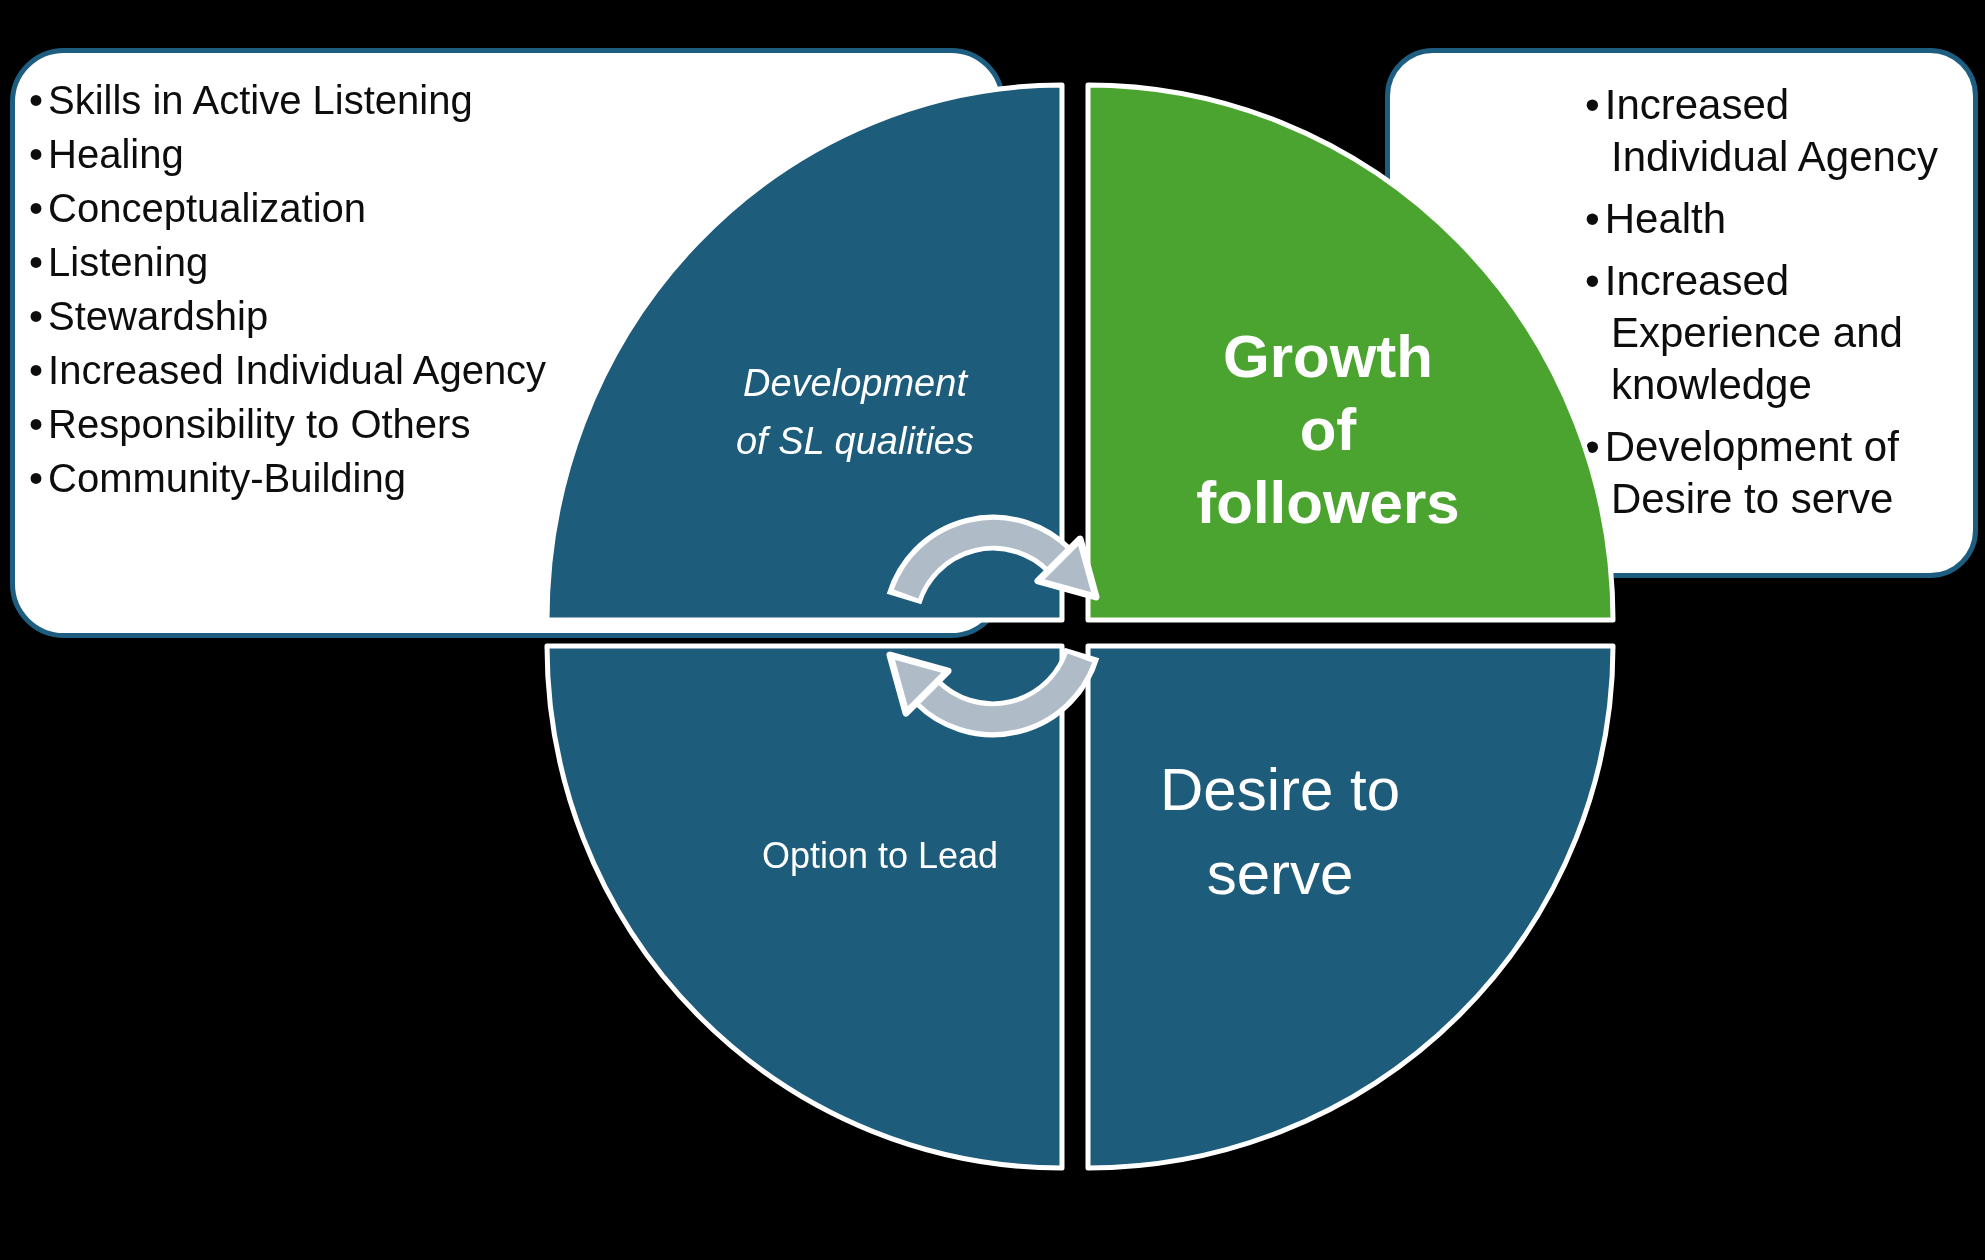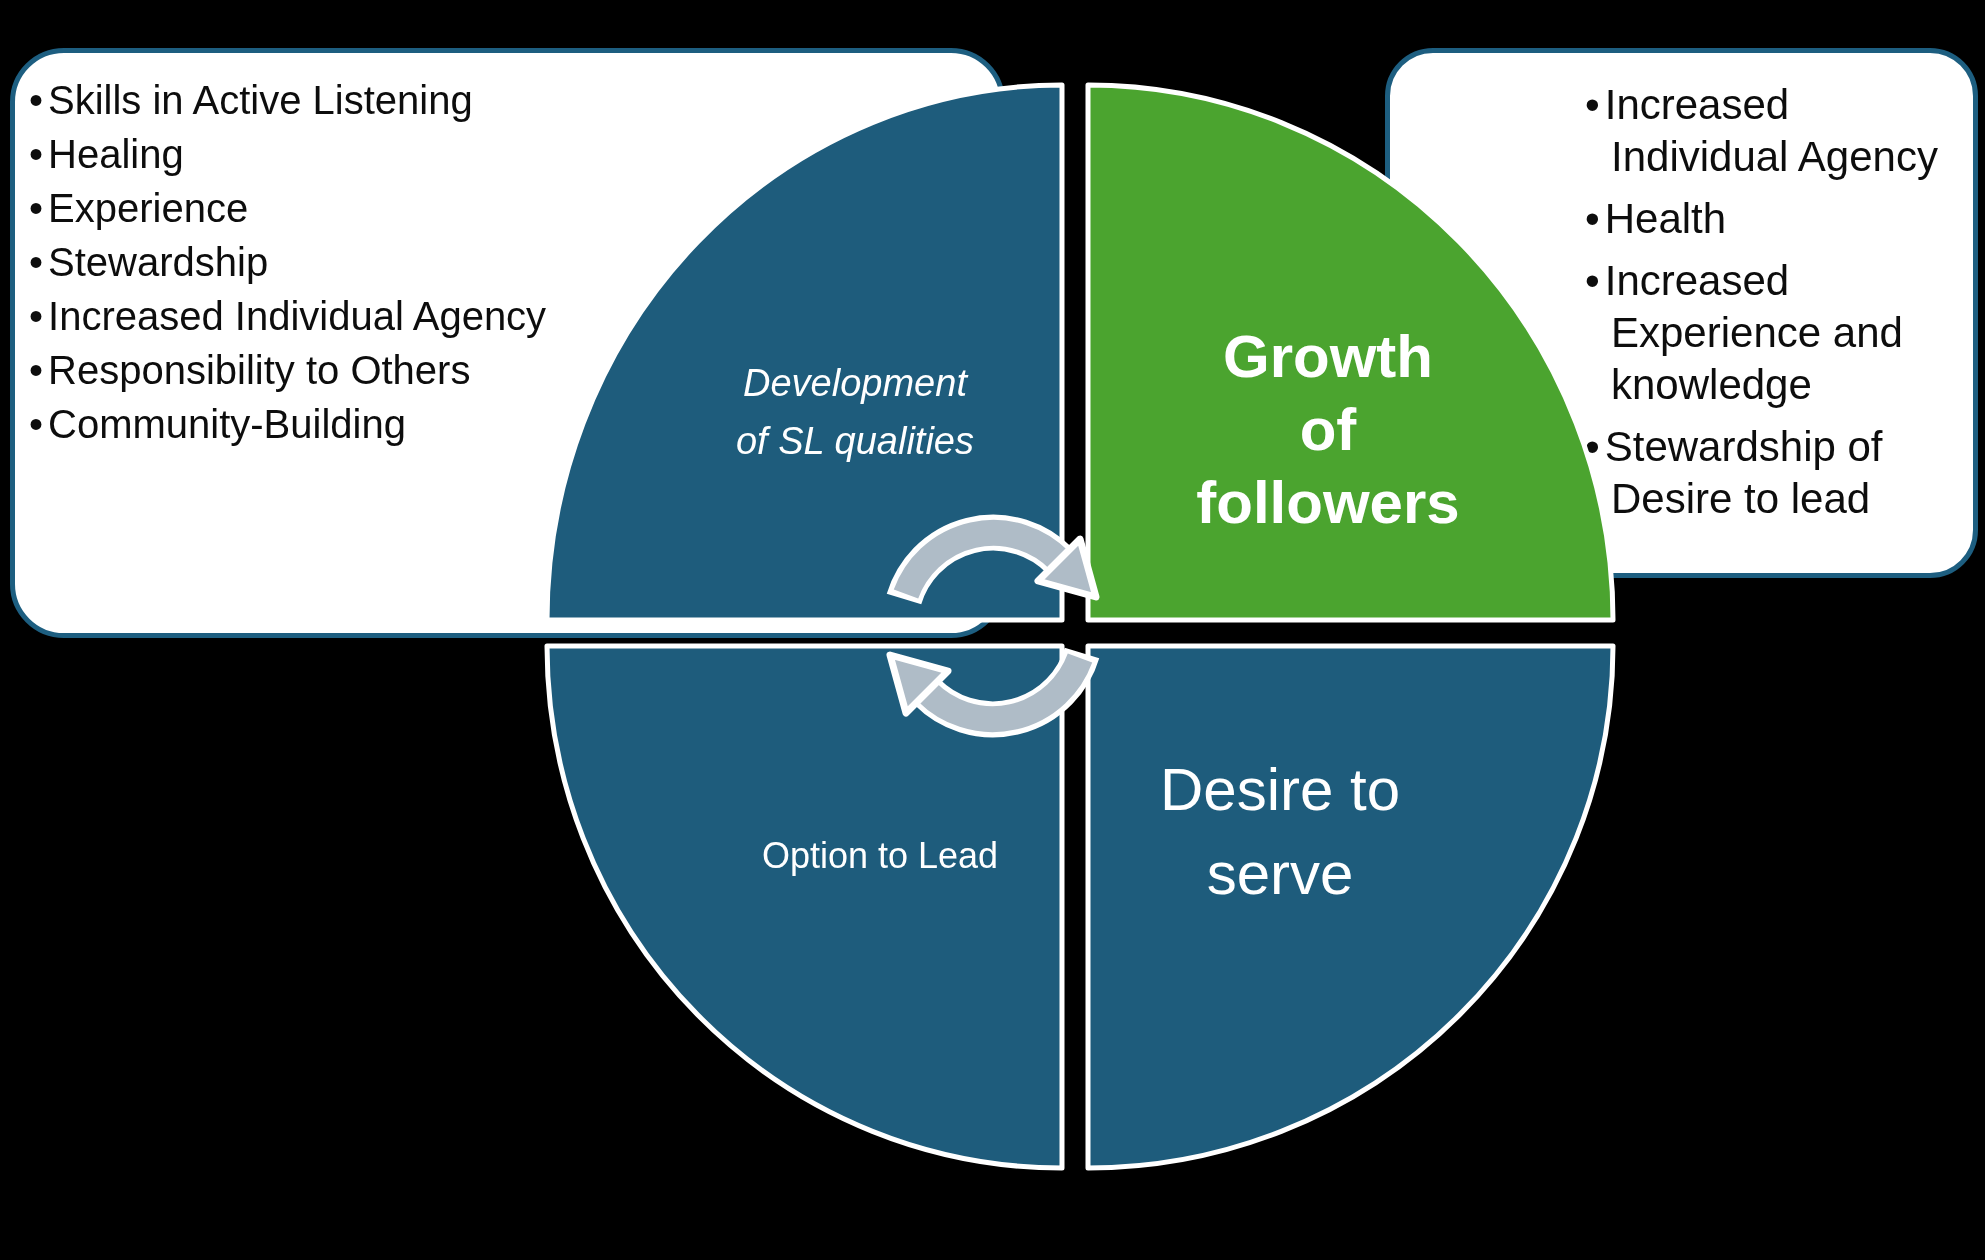--- a/index.html
+++ b/index.html
@@ -59,34 +59,35 @@
 </style>
 </head>
 <body>
 
 <div class="stage">
 
   <div class="callout callout-left">
     <ul class="bullet-list">
         <li>Skills in Active Listening</li>
         <li>Healing</li>
-        <li>Experience</li>
+        <li>Conceptualization</li>
+        <li>Listening</li>
         <li>Stewardship</li>
         <li>Increased Individual Agency</li>
         <li>Responsibility to Others</li>
         <li>Community-Building</li>
       </ul>
   </div>
 
   <div class="callout callout-right">
     <ul class="bullet-list">
         <li>Increased Individual Agency</li>
         <li>Health</li>
         <li>Increased Experience and knowledge</li>
-        <li>Stewardship of Desire to lead</li>
+        <li>Development of Desire to serve</li>
       </ul>
   </div>
 
   <svg class="diagram-svg" width="1985" height="1260" viewBox="0 0 1985 1260">
 
     <path d="M1062,620 L1062,85 A515,535 0 0 0 547,620 Z" style="fill:var(--quadrant-blue)" stroke="#FFFFFF" stroke-width="5" stroke-linejoin="round"></path>
 
     <path d="M1088,620 L1088,85 A525,535 0 0 1 1613,620 Z" style="fill:var(--quadrant-green)" stroke="#FFFFFF" stroke-width="5" stroke-linejoin="round"></path>
 
     <path d="M1062,646 L1062,1168 A515,522 0 0 1 547,646 Z" style="fill:var(--quadrant-blue)" stroke="#FFFFFF" stroke-width="5" stroke-linejoin="round"></path>

